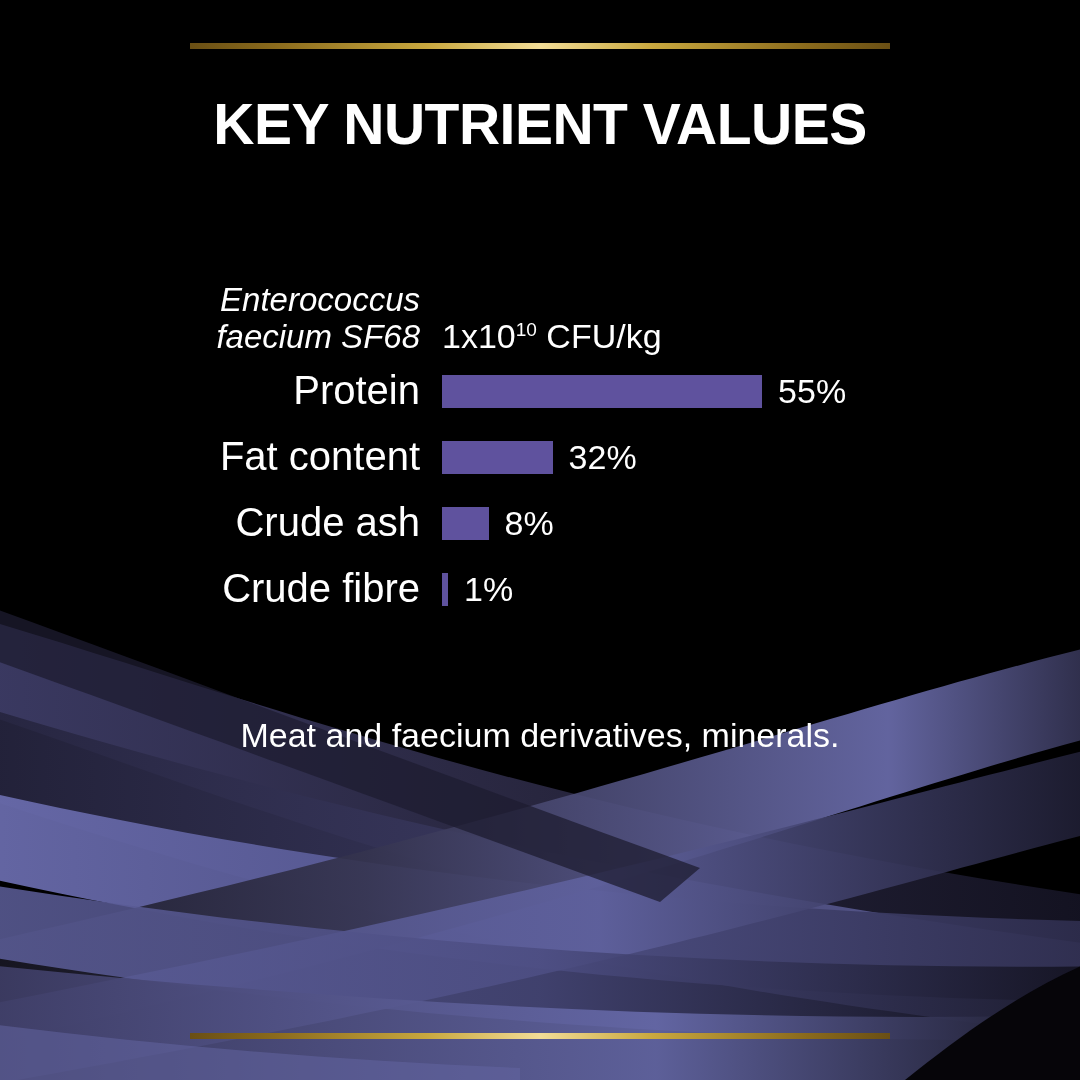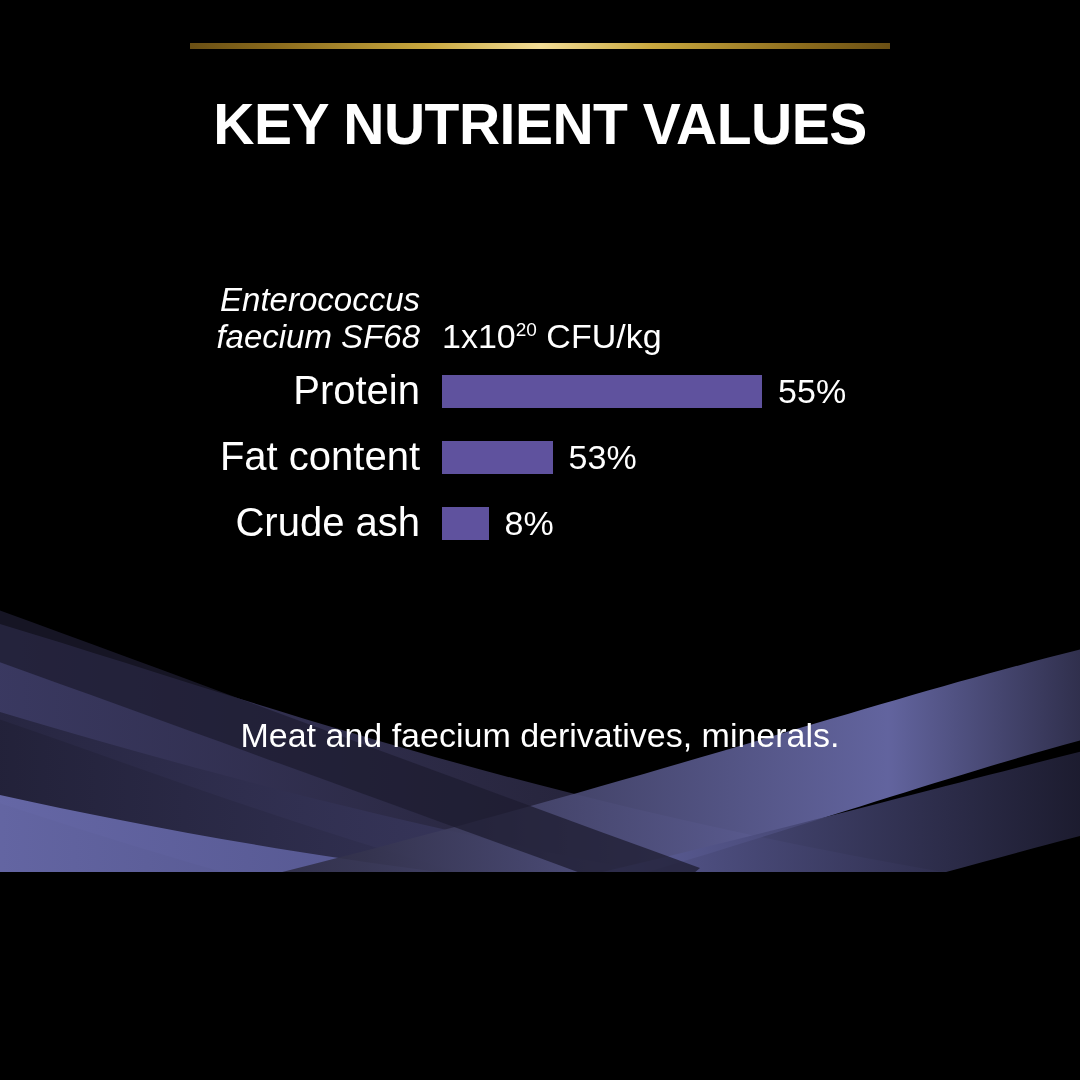--- a/index.html
+++ b/index.html
@@ -3,21 +3,21 @@
 <meta charset="utf-8">
 <style>
   html, body {
     margin: 0;
     padding: 0;
     background: #000000;
   }
   #page {
     position: relative;
     width: 1080px;
-    height: 872px;
+    height: 1080px;
     background: #000000;
     overflow: hidden;
     font-family: "Liberation Sans", sans-serif;
     -webkit-font-smoothing: antialiased;
   }
 
   
   #waves {
     position: absolute;
     left: 0;
@@ -212,47 +212,54 @@
 
   <div id="title">KEY NUTRIENT VALUES</div>
 
   <div id="nutrients">
 
     <div class="row probiotic">
       <div class="row-label two-line">
         <div>Enterococcus</div>
         <div>faecium SF68</div>
       </div>
-      <div class="probiotic-value"><span>1x10</span><sup>20</sup><span> CFU/kg</span></div>
+      <div class="probiotic-value"><span>1x10</span><sup>10</sup><span> CFU/kg</span></div>
     </div>
 
     <div class="row">
       <div class="row-label">Protein</div>
       <div class="bar-wrap">
         <div class="bar" style="width: 320.1px; background: rgb(95, 82, 158);"></div>
         <div class="bar-value">55%</div>
       </div>
     </div>
 
     <div class="row">
       <div class="row-label">Fat content</div>
       <div class="bar-wrap">
         <div class="bar" style="width: 110.58px; background: rgb(95, 82, 158);"></div>
-        <div class="bar-value">53%</div>
+        <div class="bar-value">32%</div>
       </div>
     </div>
 
     <div class="row">
       <div class="row-label">Crude ash</div>
       <div class="bar-wrap">
         <div class="bar" style="width: 46.56px; background: rgb(95, 82, 158);"></div>
         <div class="bar-value">8%</div>
       </div>
     </div>
 
+    <div class="row">
+      <div class="row-label">Crude fibre</div>
+      <div class="bar-wrap">
+        <div class="bar" style="width: 6px; background: rgb(95, 82, 158);"></div>
+        <div class="bar-value">1%</div>
+      </div>
+    </div>
 
   </div>
 
   <div id="composition">
     <div id="composition-text">Meat and faecium derivatives, minerals.</div>
   </div>
 
   <div id="gold-rule-bottom" class="gold-rule"></div>
 
 </div>

